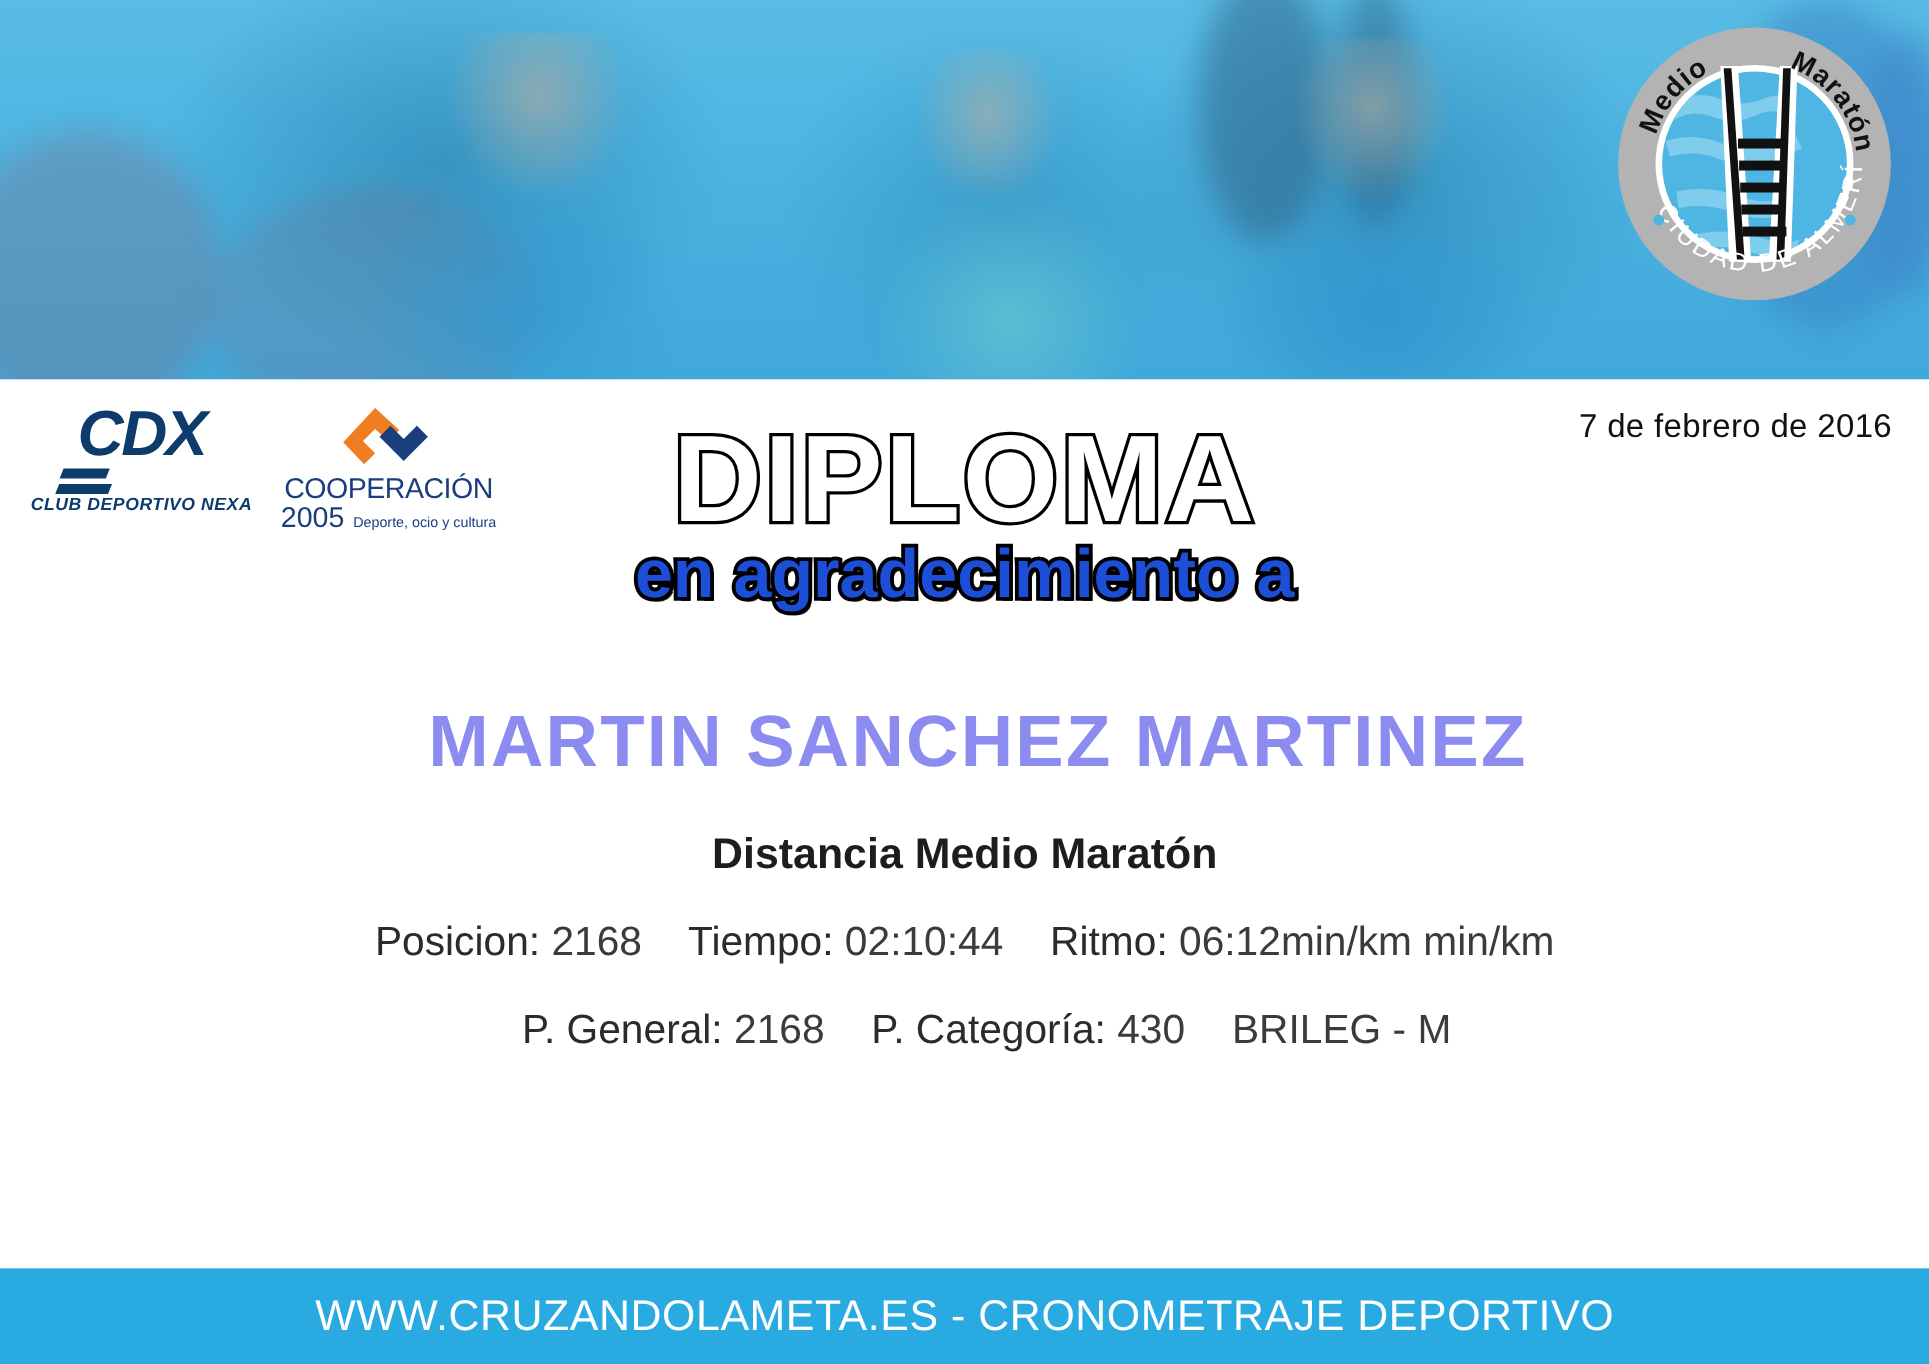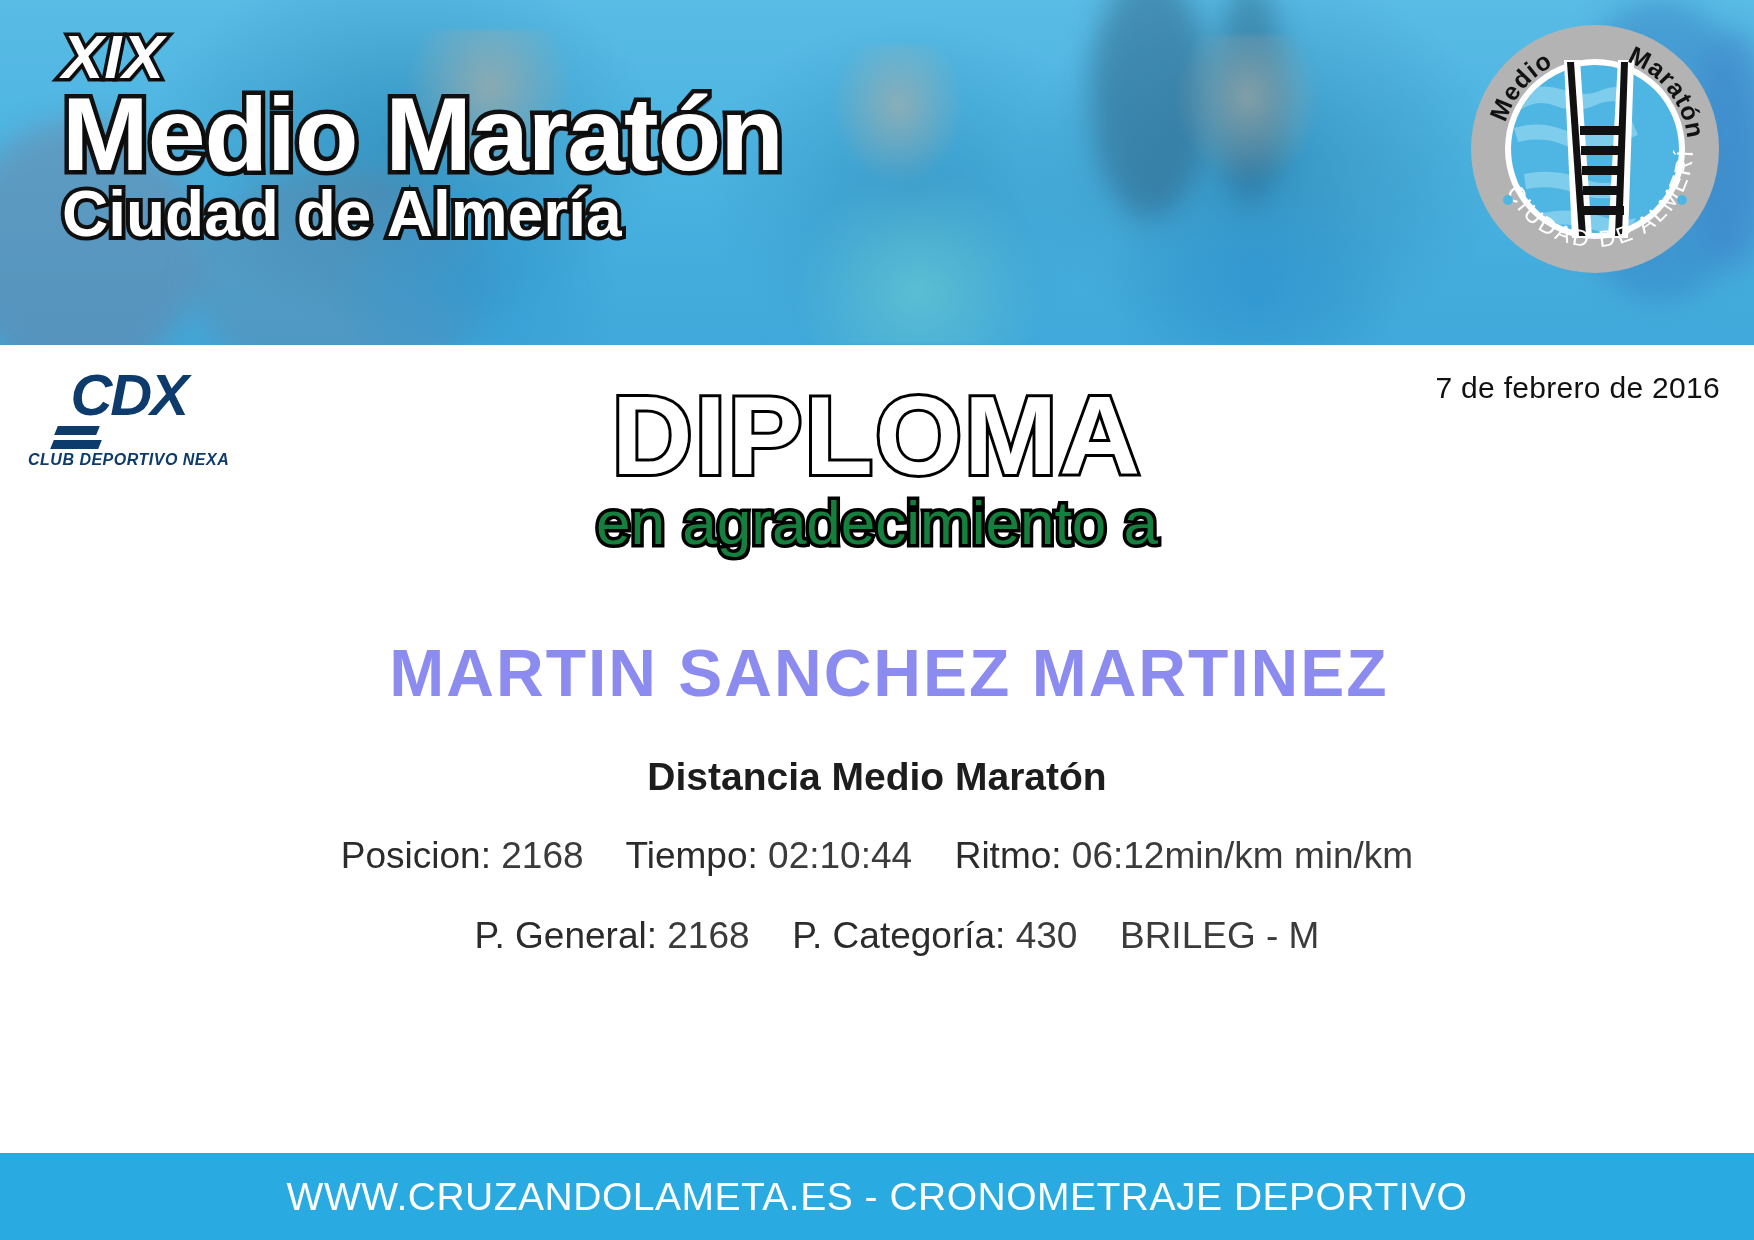--- a/index.html
+++ b/index.html
@@ -91,21 +91,21 @@
   .coop-desc{font-size:13px;color:#1b3f7d;line-height:1;padding-bottom:2px;}
 
   .date-line{position:absolute;right:34px;top:26px;font-size:30px;color:#111;letter-spacing:.3px;margin-left:19px;}
 
   .diploma-wrap{position:absolute;left:0;top:32px;width:1754px;text-align:center;}
   .diploma-title{
     font-size:112px;font-weight:700;color:#fff;letter-spacing:2px;line-height:1.05;
     -webkit-text-stroke:6px #000;paint-order:stroke fill;
   }
   .diploma-sub{
-    font-size:62px;font-weight:400;color:#15803d;letter-spacing:0px;line-height:1.1;margin-top:-6px;
+    font-size:62px;font-weight:700;color:#1d4ed8;letter-spacing:0px;line-height:1.1;margin-top:-6px;
     -webkit-text-stroke:7px #000;paint-order:stroke fill;
     text-shadow:3px 3px 0 rgba(0,0,0,.85);
   }
 
   .athlete-name{
     position:absolute;left:0;top:290px;width:1754px;text-align:center;
     font-size:66px;color:#8c8cf0;letter-spacing:2px;font-weight:700;padding-left:12px;
   }
 
   .distance{
@@ -143,25 +143,20 @@
     <div class="blur-shape bs2"></div>
     <div class="blur-shape bs3"></div>
     <div class="blur-shape bs4"></div>
     <div class="blur-shape bs5"></div>
     <div class="blur-shape bs6"></div>
     <div class="runner r1"></div>
     <div class="runner r2"></div>
     <div class="runner r3"></div>
     <div class="tint"></div>
 
-    <div class="banner-title">
-      <div class="t-xix">XIX</div>
-      <div class="t-main">Medio Maratón</div>
-      <div class="t-sub">Ciudad de Almería</div>
-    </div>
 
     <svg class="race-logo" viewBox="0 0 254 254">
       <defs>
         <path id="arcTop" d="M 34 127 A 93 93 0 0 1 220 127"></path>
         <path id="arcBottom" d="M 29 127 A 98 98 0 0 0 225 127"></path>
         <clipPath id="globeClip">
             <circle cx="127" cy="127" r="84"></circle>
           </clipPath>
       </defs>
       <circle cx="127" cy="127" r="124" fill="#b3b3b3"></circle>
@@ -207,20 +202,31 @@
         <div class="cdx-word">
           <span class="cdx-text">CDX</span>
           <span class="cdx-slashes">
               <i class="s1"></i>
               <i class="s2"></i>
             </span>
         </div>
         <div class="cdx-tag">CLUB DEPORTIVO NEXA</div>
       </div>
 
+      <div class="coop-logo">
+        <svg class="coop-mark" viewBox="0 0 88 58">
+          <path d="M26 2 L48 22 L38 32 L26 21 L15 32 L26 43 L16 53 L-3 33 Z" fill="#ef7e22" transform="translate(6,0)"></path>
+          <path d="M62 6 L84 28 L62 50 L40 28 L50 18 L62 30 L74 18 Z" fill="#1b3f7d" transform="translate(-4,0)"></path>
+        </svg>
+        <div class="coop-name">COOPERACIÓN</div>
+        <div class="coop-row2">
+          <span class="coop-year">2005</span>
+          <span class="coop-desc">Deporte, ocio y cultura</span>
+        </div>
+      </div>
 
     </div>
 
     <div class="date-line">7 de febrero de 2016</div>
 
     <div class="diploma-wrap">
       <div class="diploma-title">DIPLOMA</div>
       <div class="diploma-sub">en agradecimiento a</div>
     </div>
 

